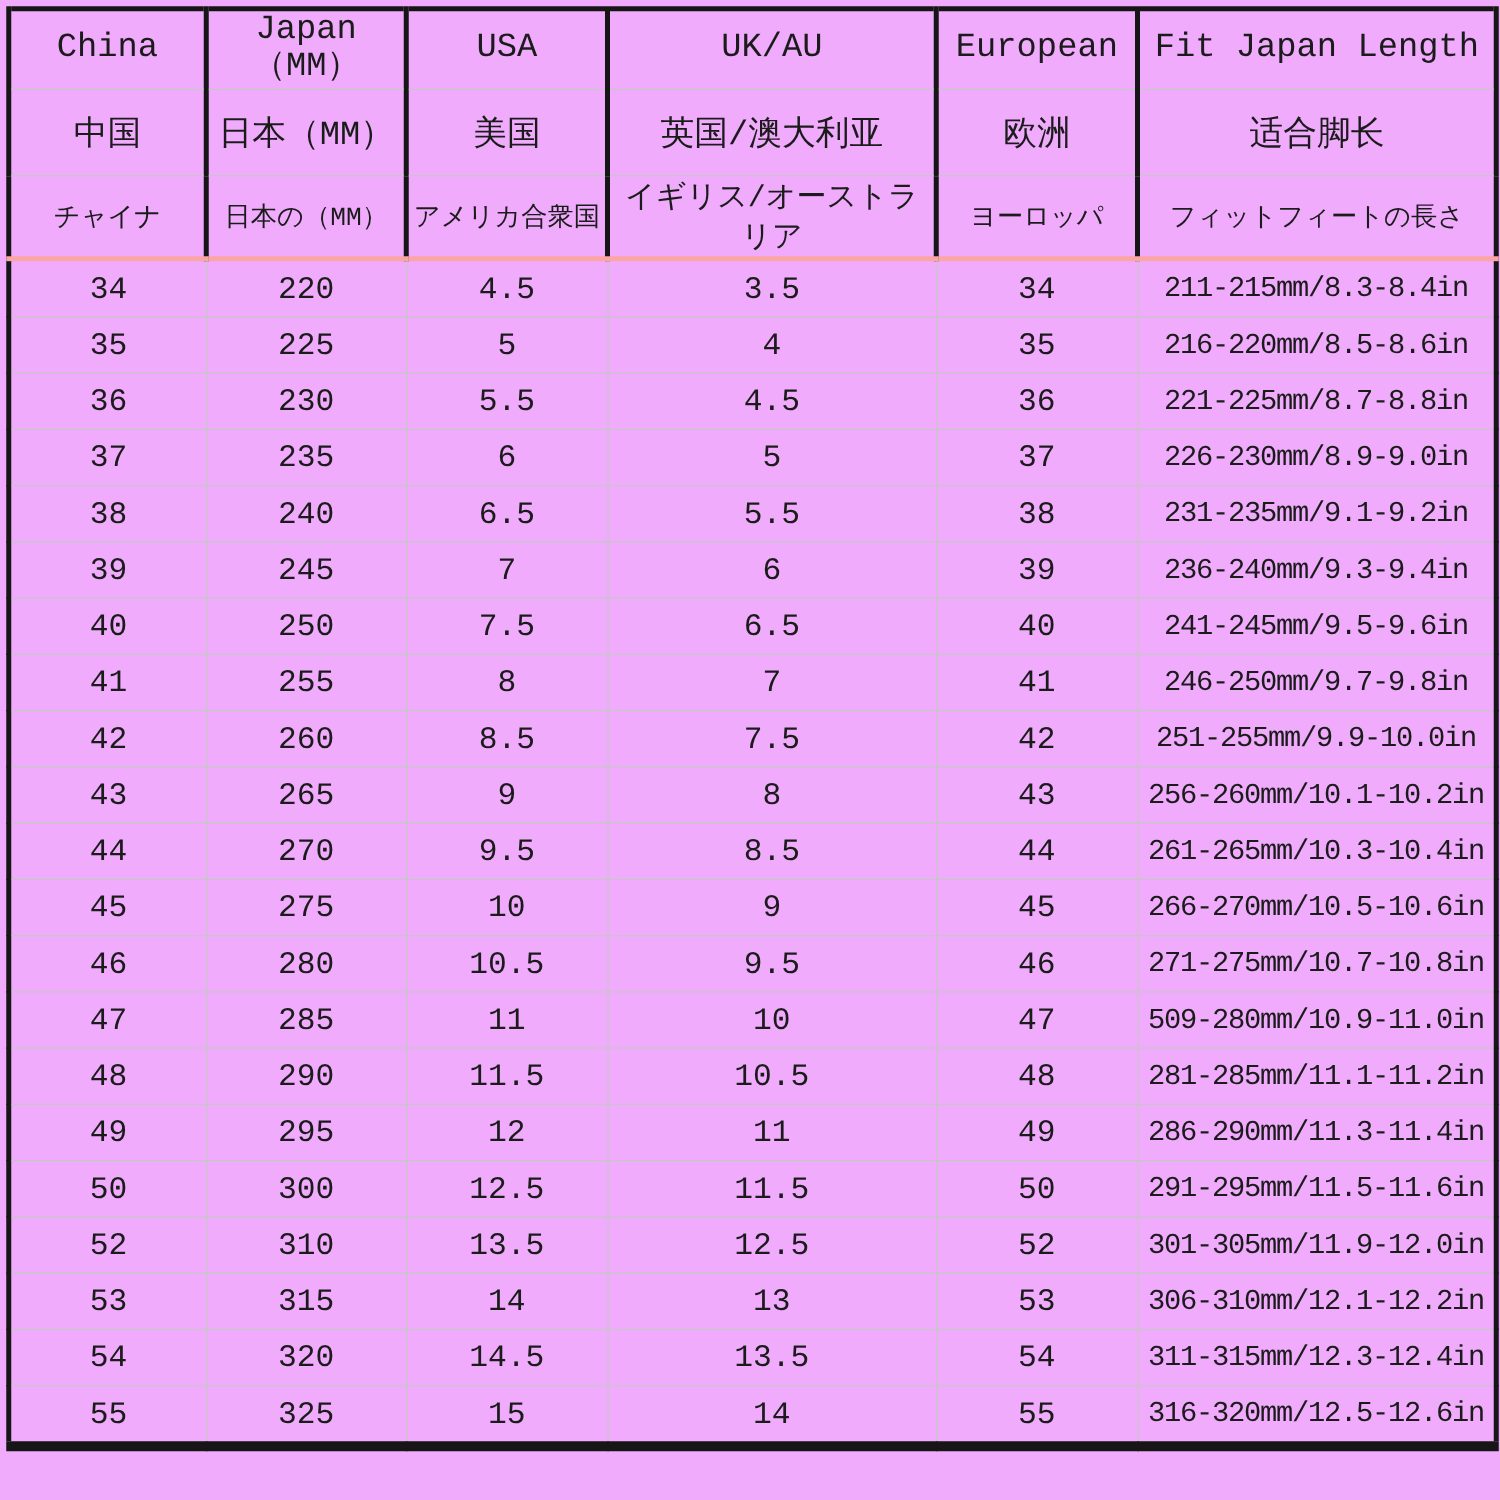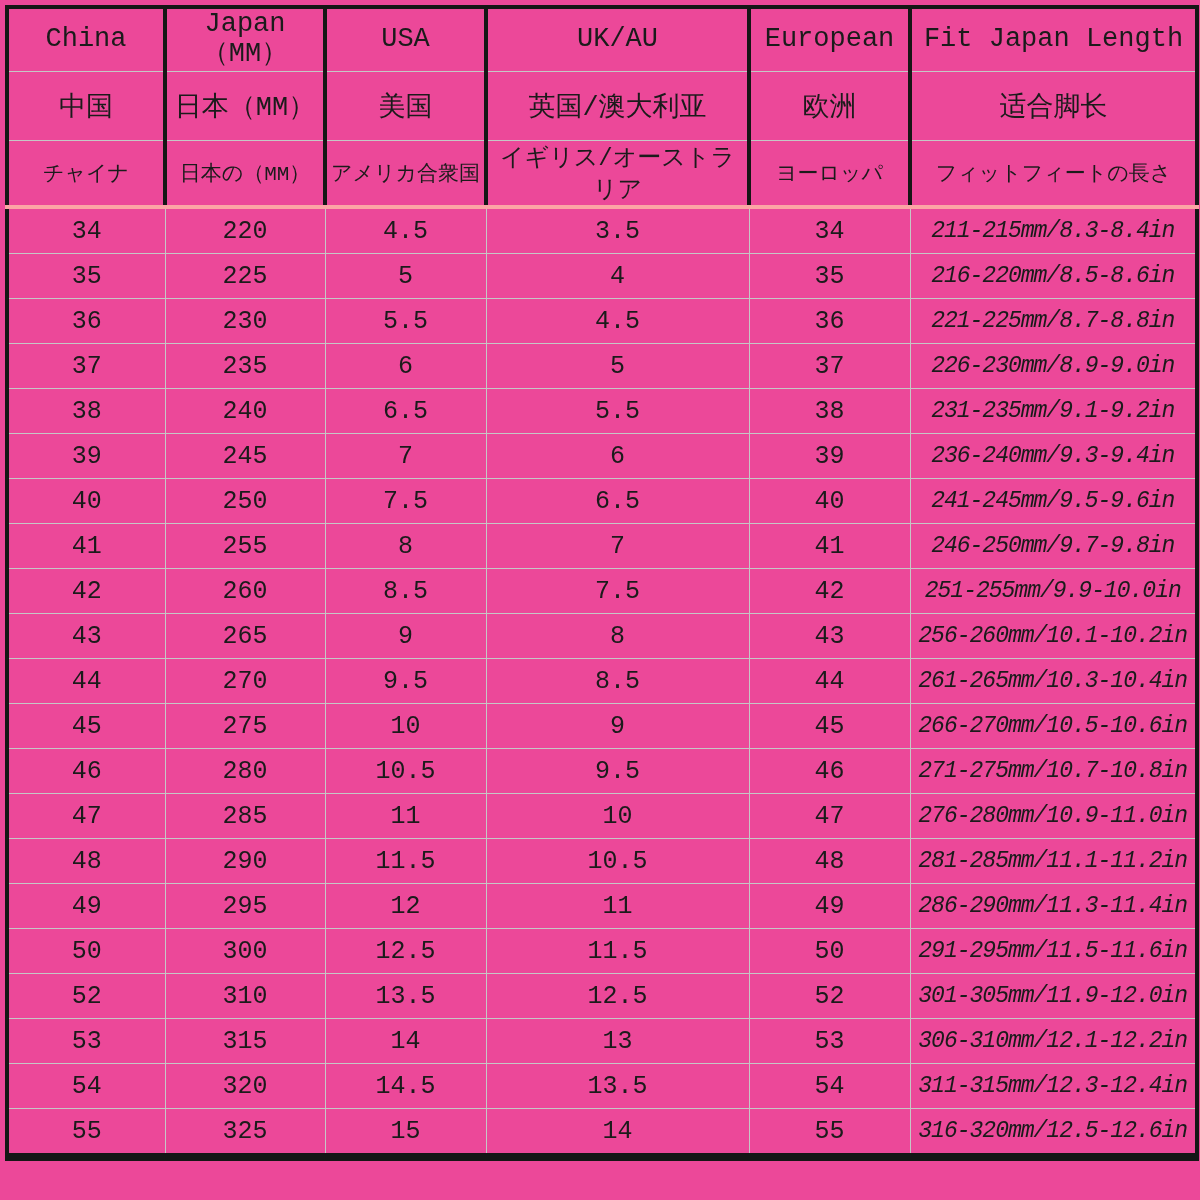--- a/index.html
+++ b/index.html
@@ -10,21 +10,21 @@
     background: #fdfdfd;
     font-family: "Liberation Mono", "DejaVu Sans Mono", monospace;
     color: #1b1b1b;
     overflow: hidden;
   }
   .page {
     width: 1200px;
     height: 1200px;
     box-sizing: border-box;
     padding: 5px;
-    background: #ec4899;
+    background: #f0abfc;
   }
   table.size-chart {
     border-collapse: collapse;
     table-layout: fixed;
     width: 1190px;
     border: 4px solid #161616;
     border-bottom-width: 8px;
   }
   
   thead td {
@@ -46,21 +46,21 @@
   
   tbody td {
     text-align: center;
     vertical-align: middle;
     border: 1px solid #c6c6c6;
     height: 44px;
     font-size: 25px;
     padding: 0;
     overflow: hidden;
   }
-  tbody td.col5 { font-size: 23px; letter-spacing: -1px; font-style: italic; }
+  tbody td.col5 { font-size: 23px; letter-spacing: -1px; }
 </style>
 </head>
 <body>
 
 <div class="page">
   <table class="size-chart">
     <colgroup>
       <col style="width:158px">
       <col style="width:160px">
       <col style="width:161px">
@@ -199,21 +199,21 @@
           <td class="col3">9.5</td>
           <td class="col4">46</td>
           <td class="col5">271-275mm/10.7-10.8in</td>
         </tr>
         <tr>
           <td class="col0">47</td>
           <td class="col1">285</td>
           <td class="col2">11</td>
           <td class="col3">10</td>
           <td class="col4">47</td>
-          <td class="col5">276-280mm/10.9-11.0in</td>
+          <td class="col5">509-280mm/10.9-11.0in</td>
         </tr>
         <tr>
           <td class="col0">48</td>
           <td class="col1">290</td>
           <td class="col2">11.5</td>
           <td class="col3">10.5</td>
           <td class="col4">48</td>
           <td class="col5">281-285mm/11.1-11.2in</td>
         </tr>
         <tr>

